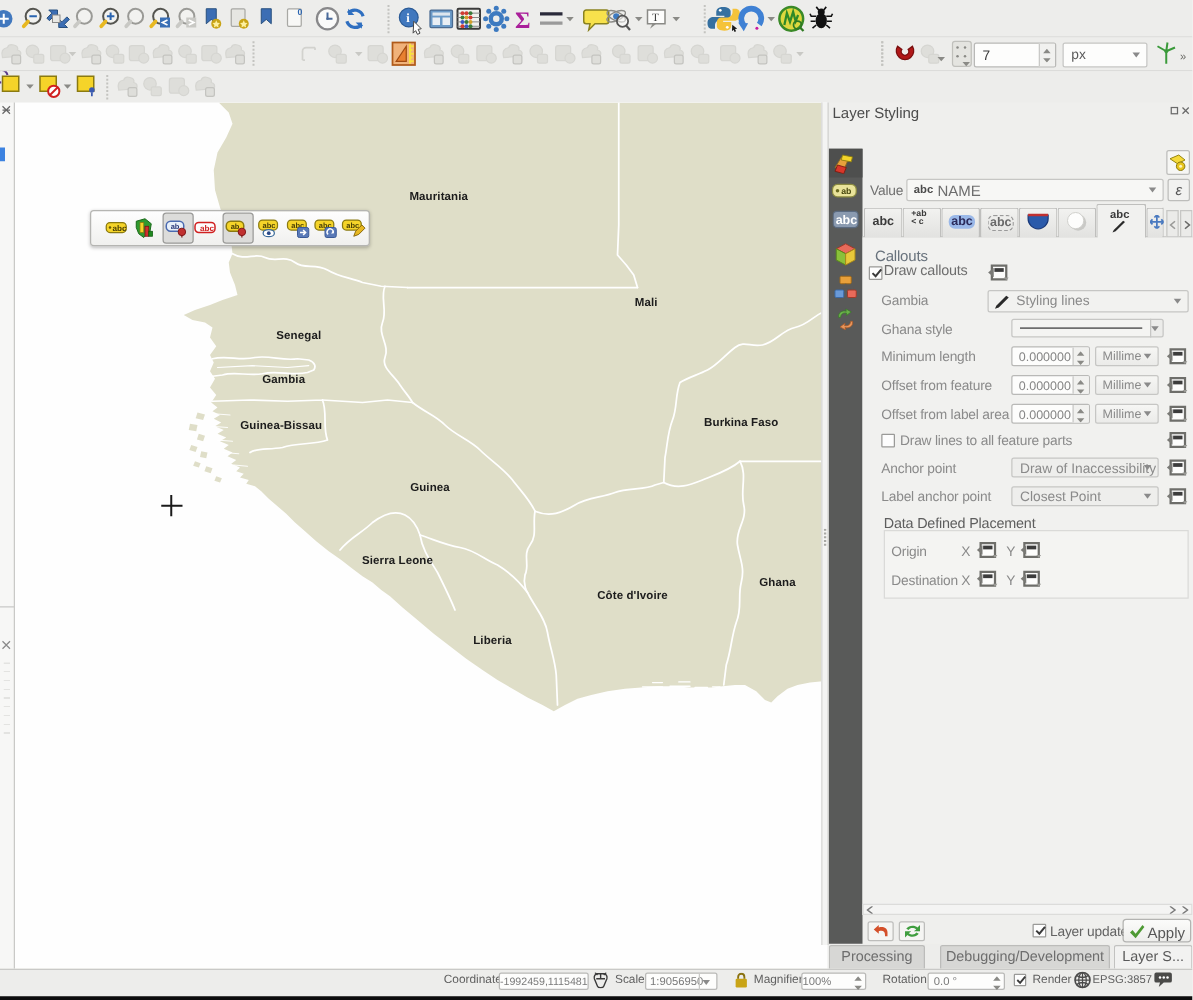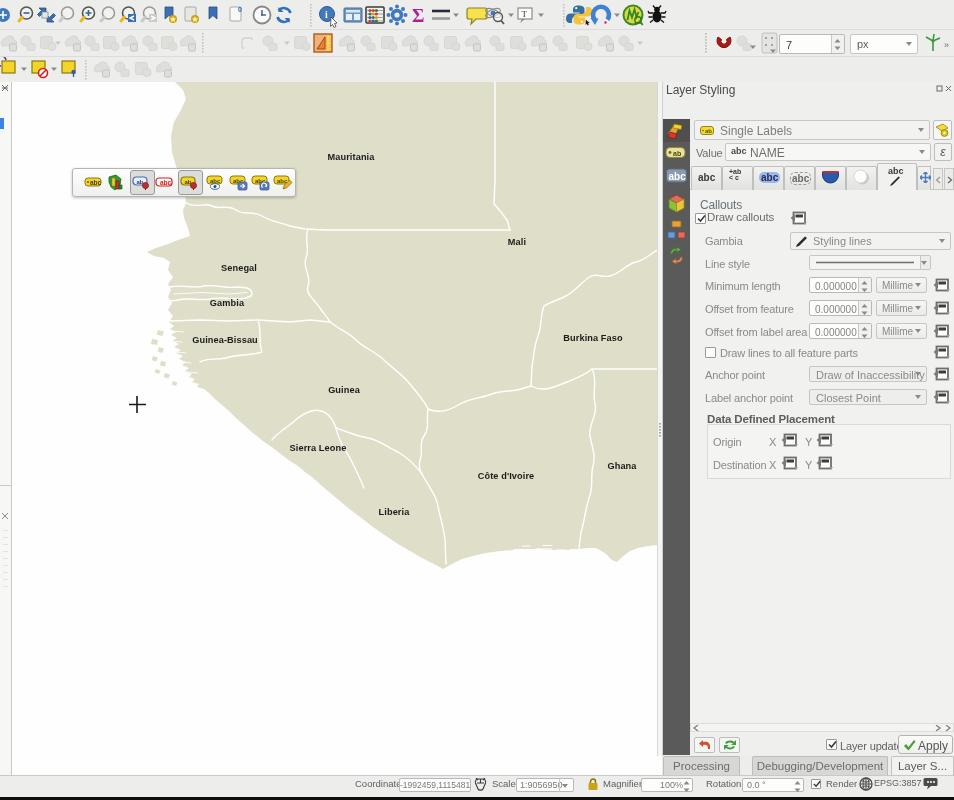--- a/index.html
+++ b/index.html
@@ -193,29 +193,20 @@
       </g>
     </svg>
 
 
 <div class="abs" style="left:662px;top:119px;width:28px;height:23px;background:#4e4f4e"></div>
 <svg class="abs" style="left:666px;top:122px" width="20" height="17" viewBox="0 0 20 17">
   <path d="M2,12 L7,4 12,7 9,14 Z" fill="#e6a13c" stroke="#8a6a20" stroke-width="0.7"></path>
   <path d="M8,2 l8,1.5 -1,4 -8,-1.5 z" fill="#f3d42a" stroke="#8a7a10" stroke-width="0.7"></path>
   <path d="M4,10 l7,2 -2,5 -7,-2 z" fill="#d8372a" stroke="#7a1a10" stroke-width="0.7"></path>
 </svg>
-<div class="combo" style="left:694px;top:120px;width:236px;height:20px;">
-  <svg width="16" height="11" style="position:absolute;left:5px;top:4px" viewBox="0 0 16 11">
-        <rect x="0.5" y="1.5" width="13" height="8" rx="2.5" fill="#f5da39" stroke="#96850f" stroke-width="1"></rect>
-        <circle cx="3" cy="5.5" r="1" fill="#96850f"></circle>
-        <text x="5" y="8" font-size="6" font-weight="bold" fill="#5a5005">ab</text>
-      </svg>
-  <span style="position:absolute;left:25px;top:4px;font-size:12px;color:#7e7e7e">Single Labels</span>
-  <span class="arr"></span>
-</div>
 <div class="abs" style="left:933px;top:120px;width:19px;height:20px;background:#f6f6f4;border:1px solid #bdbdbb;border-radius:2px">
   <svg width="15" height="15" style="position:absolute;left:1px;top:2px" viewBox="0 0 15 15">
         <path d="M1,4 L8,1 13,5 7,8 Z" fill="#f5da39" stroke="#96850f" stroke-width="0.8"></path>
         <circle cx="9.5" cy="10" r="3.4" fill="#e8c51e" stroke="#8a7a10" stroke-width="0.8"></circle>
         <circle cx="9.5" cy="10" r="1.2" fill="#fdf4c0"></circle>
       </svg>
 </div>
 
 <svg class="abs" style="left:665px;top:146px" width="22" height="13" viewBox="0 0 22 13">
       <rect x="1" y="1.5" width="19" height="10" rx="4" fill="#e9e39a" stroke="#8a8a40" stroke-width="1"></rect>
@@ -288,21 +279,21 @@
 
 <div class="lbl" style="left:705px;top:235px">Gambia</div>
 <div class="combo" style="left:790px;top:232px;width:161px;height:18px;">
   <svg width="14" height="12" style="position:absolute;left:4px;top:3px" viewBox="0 0 14 12">
         <path d="M1,11 L4,10 12,2 10,0.5 2,8.5 Z" fill="#2a2a2a"></path>
       </svg>
   <span style="position:absolute;left:22px;top:3px">Styling lines</span>
   <span class="arr"></span>
 </div>
 
-<div class="lbl" style="left:705px;top:258px">Line style</div>
+<div class="lbl" style="left:705px;top:258px">Ghana style</div>
 <div class="combo" style="left:809px;top:255px;width:112px;height:15px;background:#f4f4f2;border-radius:2px 0 0 2px">
   <svg width="98" height="13" style="position:absolute;left:6px;top:0" viewBox="0 0 98 13">
         <line x1="0" y1="6.5" x2="98" y2="6.5" stroke="#6e6e6e" stroke-width="1.5"></line>
       </svg>
 </div>
 <div class="abs" style="left:920px;top:255px;width:11px;height:15px;background:#ececea;border:1px solid #c6c6c4;border-radius:0 2px 2px 0">
       <span class="arr" style="position:absolute;right:3px;top:50%;margin-top:-2px;width:0;height:0;border-left:3.5px solid transparent;border-right:3.5px solid transparent;border-top:4px solid #8a8a8a"></span>
     </div>
 
 <div class="lbl" style="left:705px;top:280px">Minimum length</div>
@@ -388,21 +379,21 @@
   <span style="position:absolute;left:6px;top:3px;font-size:11px">Closest Point</span>
   <span class="arr"></span>
 </div>
 <svg class="abs" style="left:933px;top:390px" width="17" height="14" viewBox="0 0 17 14">
       <rect x="3.5" y="1.5" width="11.5" height="11" fill="#fdfdfc" stroke="#6e6e6a" stroke-width="1.8"></rect>
       <rect x="5.5" y="3.5" width="7.5" height="3" fill="#3c3c3c"></rect>
       <path d="M 0.5,7 L 5,3.2 V 10.8 Z" fill="#7a7a76"></path>
       <path d="M 13,13 h4 l -2,2.2 z" fill="#9a9a96" transform="translate(0,-2)"></path>
     </svg>
 
-<div class="lbl" style="left:707px;top:413px;font-weight:bold;color:#5e5e5e;font-size:11.5px">Data Defined Placement</div>
+<div class="lbl" style="left:707px;top:413px;font-weight:normal;color:#5e5e5e;font-size:11.5px">Data Defined Placement</div>
 <div class="abs" style="left:707px;top:424px;width:244px;height:55px;background:#f4f4f2;border:1px solid #dadad8"></div>
 <div class="lbl" style="left:713px;top:436px">Origin</div>
 <div class="lbl" style="left:769px;top:436px">X</div>
 <svg class="abs" style="left:781px;top:433px" width="17" height="14" viewBox="0 0 17 14">
       <rect x="3.5" y="1.5" width="11.5" height="11" fill="#fdfdfc" stroke="#6e6e6a" stroke-width="1.8"></rect>
       <rect x="5.5" y="3.5" width="7.5" height="3" fill="#3c3c3c"></rect>
       <path d="M 0.5,7 L 5,3.2 V 10.8 Z" fill="#7a7a76"></path>
       <path d="M 13,13 h4 l -2,2.2 z" fill="#9a9a96" transform="translate(0,-2)"></path>
     </svg>
 <div class="lbl" style="left:805px;top:436px">Y</div>
@@ -478,21 +469,21 @@
     </svg>
 <div class="sbtext" style="left:492px">Scale</div>
 <div class="sbbox" style="left:516px;width:58px;line-height:13px"><span style="margin-left:3px">1:9056950</span><span style="position:absolute;right:2px;top:0px;width:12px;height:13px;border-left:1px solid #c9c9c7">
         <span style="position:absolute;left:2px;top:5px;width:0;height:0;border-left:3.5px solid transparent;border-right:3.5px solid transparent;border-top:4px solid #8a8a8a"></span>
       </span></div>
 <svg class="abs" style="left:587px;top:778px" width="12" height="13" viewBox="0 0 12 13">
       <rect x="1.5" y="5" width="9" height="7" rx="1" fill="#c9a416"></rect>
       <path d="M 3.5,5 V 3.5 a 2.5,2.5 0 0 1 5,0 V 5" fill="none" stroke="#8a7210" stroke-width="1.5"></path>
     </svg>
 <div class="sbtext" style="left:603px">Magnifier</div>
-<div class="sbbox" style="left:641px;width:52px;line-height:13px"><span style="margin-left:18px">100%</span><svg style="position:absolute;right:2px;top:2px" width="7" height="11" viewBox="0 0 7 11">
+<div class="sbbox" style="left:641px;width:52px;line-height:13px"><span style="margin-left:0">100%</span><svg style="position:absolute;right:2px;top:2px" width="7" height="11" viewBox="0 0 7 11">
         <path d="M 3.5,0 L 6.5,3.5 0.5,3.5 Z M 3.5,11 L 0.5,7.5 6.5,7.5 Z" fill="#8a8a86"></path>
       </svg></div>
 <div class="sbtext" style="left:706px">Rotation</div>
 <div class="sbbox" style="left:742px;width:62px;line-height:13px"><span style="margin-left:4px">0.0 °</span><svg style="position:absolute;right:2px;top:2px" width="7" height="11" viewBox="0 0 7 11">
         <path d="M 3.5,0 L 6.5,3.5 0.5,3.5 Z M 3.5,11 L 0.5,7.5 6.5,7.5 Z" fill="#8a8a86"></path>
       </svg></div>
 <div class="cb" style="left:811px;top:779px;width:10px;height:10px"></div>
 <svg class="abs" style="left:812px;top:779px" width="10" height="10" viewBox="0 0 11 11">
       <path d="M 2,5.5 L 4.5,8 9,2.5" stroke="#3a3a3a" stroke-width="1.6" fill="none"></path>
     </svg>

